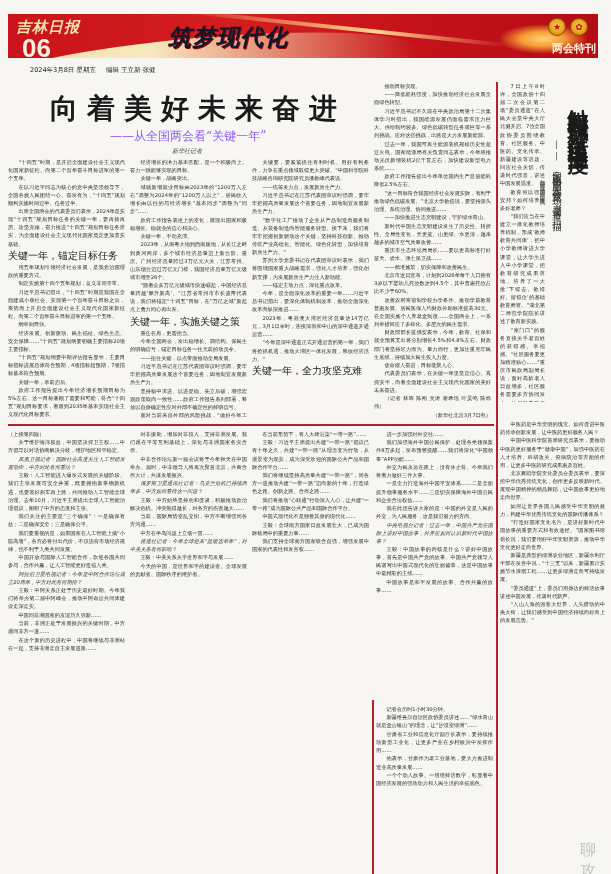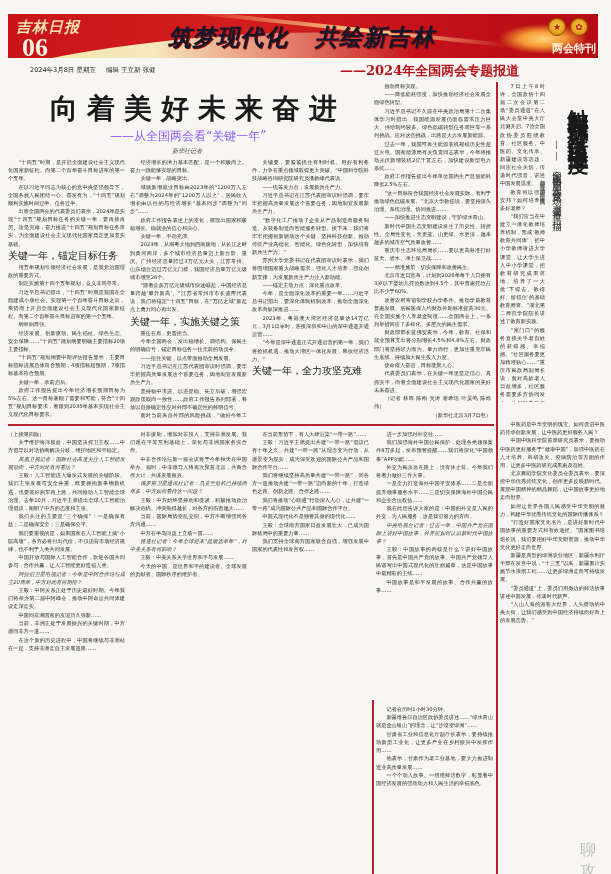--- a/index.html
+++ b/index.html
@@ -27,21 +27,21 @@
     position: absolute; left: 170px; top: 12px; width: 330px; height: 4px;
     background: linear-gradient(90deg, rgba(255,210,140,0) 0%, #ffd48a 60%, rgba(255,210,140,0) 100%);
     transform: rotate(6deg);
   }
   .paper-name {
     position: absolute; left: 16px; top: 18px; color: #f4e3b0; font-size: 15px; font-style: italic; font-weight: bold;
     font-family: "DejaVu Serif", serif; letter-spacing: 1px;
   }
   .page-num {
     position: absolute; left: 22px; top: 33px; color: #f7efe0; font-size: 26px; font-weight: bold;
-    font-family: Liberation Serif, serif; text-shadow: 0 0 2px #c9141b;
+    font-family: Liberation Sans, sans-serif; text-shadow: 0 0 2px #c9141b;
   }
   .slogan {
     position: absolute; top: 22px; font-size: 23px; font-weight: bold; font-style: italic;
     color: #0f172a; font-family: "DejaVu Sans", sans-serif; letter-spacing: 1px;
     text-shadow: 1px 1px 0 #8e0b10;
   }
   .slogan-1 { left: 168px; }
   .slogan-2 { left: 315px; }
   .emblems { position: absolute; left: 548px; top: 18px; display: flex; gap: 4px; }
   .emblem {
@@ -111,31 +111,29 @@
 
 <div class="banner">
   <div class="banner-red">
     <div class="banner-sweep"></div>
     <div class="banner-glow2"></div>
     <div class="banner-glow"></div>
   </div>
   <div class="paper-name">吉林日报</div>
   <div class="page-num">06</div>
   <div class="slogan slogan-1">筑梦现代化</div>
-  <div class="slogan slogan-2">共绘新吉林</div>
   <div class="emblems">
     <div class="emblem">★</div>
     <div class="emblem">✿</div>
   </div>
   <div class="special-label">两会特刊</div>
   <div class="banner-date">
     <span>2024年3月8日 星期五</span>
     <span>编辑 王立新 张健</span>
   </div>
-  <div class="subtitle-banner">——2024年全国两会专题报道</div>
 </div>
 
 <div class="headline">向着美好未来奋进</div>
 <div class="subhead">——从全国两会看“关键一年”</div>
 <div class="byline">新华社记者</div>
 
 <div class="col" style="left:8px; top:158px; width:117px; height:262px;">
   <p>“十四五”时期，是开启全面建设社会主义现代化国家新征程、向第二个百年奋斗目标进军的第一个五年。</p>
   <p>在以习近平同志为核心的党中央坚强领导下，全国各族人民团结一心、奋发有为，“十四五”规划顺利实施时间过半、任务过半。</p>
   <p>出席全国两会的代表委员们表示，2024年是实现“十四五”规划目标任务的关键一年，要再接再厉、攻坚克难，奋力推进“十四五”规划目标任务落实，为全面建设社会主义现代化国家奠定更加坚实基础。</p>

